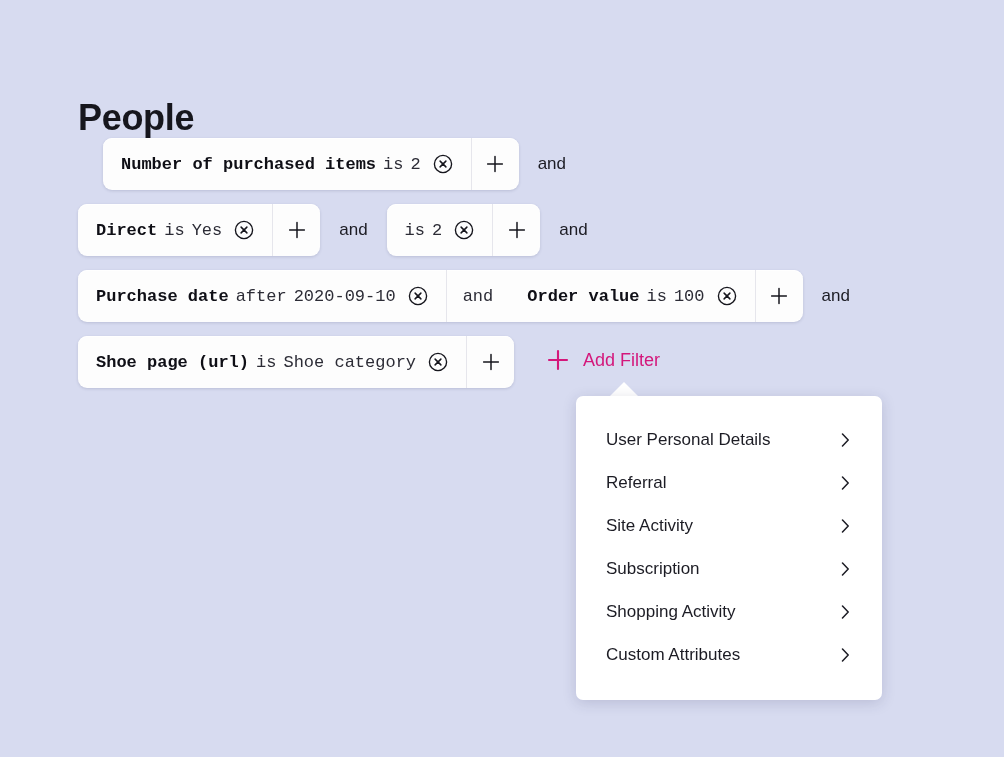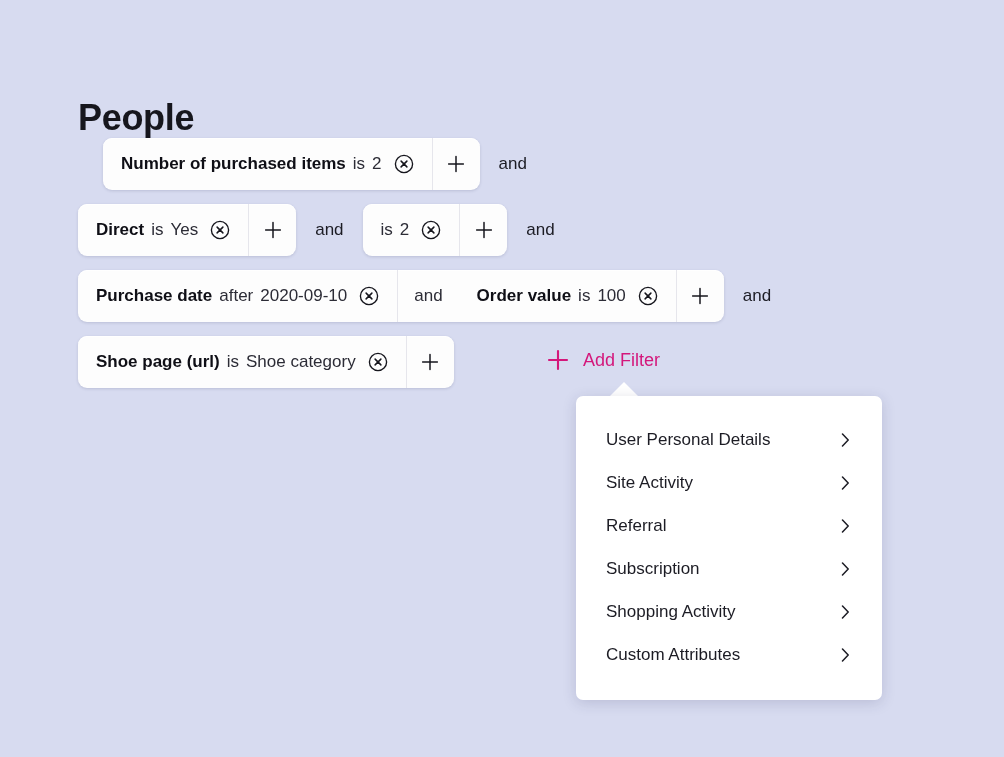--- a/index.html
+++ b/index.html
@@ -51,20 +51,21 @@
 
   
   .pill {
     display: flex;
     align-items: stretch;
     background: #fdfdfd;
     border-radius: 9px;
     height: 52px;
     box-shadow: 0 1px 3px rgba(40,44,90,0.16), 0 1px 0 rgba(255,255,255,0.9) inset;
     overflow: hidden;
+    font-family: Liberation Mono, monospace;
   }
 
   .seg {
     display: flex;
     align-items: center;
     padding: 0 18px;
     white-space: nowrap;
   }
 
   .cond {
@@ -346,38 +347,38 @@
     <div class="menu-item">
       <span>User Personal Details</span>
       <span class="chev-right">
         <svg width="9" height="14" viewBox="0 0 9 14">
             <path d="M1.5 1 L7.2 7 L1.5 13" fill="none" stroke="#1c1c24" stroke-width="1.5" stroke-linecap="round" stroke-linejoin="round"></path>
           </svg>
       </span>
     </div>
 
     <div class="menu-item">
+      <span>Referral</span>
+      <span class="chev-right">
+        <svg width="9" height="14" viewBox="0 0 9 14">
+            <path d="M1.5 1 L7.2 7 L1.5 13" fill="none" stroke="#1c1c24" stroke-width="1.5" stroke-linecap="round" stroke-linejoin="round"></path>
+          </svg>
+      </span>
+    </div>
+
+    <div class="menu-item">
       <span>Site Activity</span>
       <span class="chev-right">
         <svg width="9" height="14" viewBox="0 0 9 14">
             <path d="M1.5 1 L7.2 7 L1.5 13" fill="none" stroke="#1c1c24" stroke-width="1.5" stroke-linecap="round" stroke-linejoin="round"></path>
           </svg>
       </span>
     </div>
 
     <div class="menu-item">
-      <span>Referral</span>
-      <span class="chev-right">
-        <svg width="9" height="14" viewBox="0 0 9 14">
-            <path d="M1.5 1 L7.2 7 L1.5 13" fill="none" stroke="#1c1c24" stroke-width="1.5" stroke-linecap="round" stroke-linejoin="round"></path>
-          </svg>
-      </span>
-    </div>
-
-    <div class="menu-item">
       <span>Subscription</span>
       <span class="chev-right">
         <svg width="9" height="14" viewBox="0 0 9 14">
             <path d="M1.5 1 L7.2 7 L1.5 13" fill="none" stroke="#1c1c24" stroke-width="1.5" stroke-linecap="round" stroke-linejoin="round"></path>
           </svg>
       </span>
     </div>
 
     <div class="menu-item">
       <span>Shopping Activity</span>

